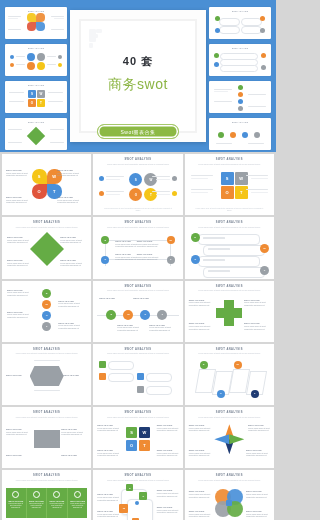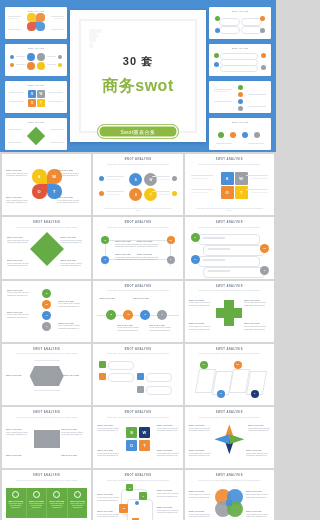--- a/index.html
+++ b/index.html
@@ -31,21 +31,21 @@
   .deco{position:absolute;left:8px;top:8px;width:16px;height:20px;opacity:.5;}
   .deco i{position:absolute;display:block;background:#eceff2;border-radius:1px;}
   .d1{left:0;top:0;width:7px;height:13px;}
   .d2{left:7px;top:0;width:6px;height:4px;}
   .d3{left:0;top:14px;width:4px;height:5px;border-radius:2px;}
   .d4{left:5.5px;top:5px;width:3.5px;height:3.5px;border-radius:50%;background:#f5f7f9;}
 
   .hero-t1{position:absolute;top:33px;left:0;right:0;text-align:center;
            font-size:11px;font-weight:bold;color:#2f3238;letter-spacing:1px;}
   .hero-t2{position:absolute;top:55px;left:0;right:0;text-align:center;
-           font-size:16px;font-weight:bold;color:#8cb544;letter-spacing:.5px;}
+           font-size:14px;font-weight:normal;color:#8cb544;letter-spacing:.5px;}
   .hero-t3{position:absolute;top:78px;left:0;right:0;text-align:center;
            font-size:10px;font-weight:bold;color:#2f3238;letter-spacing:.3px;}
   .hero-btn{position:absolute;top:103px;left:50%;transform:translateX(-50%);
             width:80px;height:13px;border-radius:7px;background:#8cb944;
             border:1px solid #a6c96a;box-shadow:inset 0 0 0 1.5px #fff;
             display:flex;align-items:center;justify-content:center;
             font-size:5px;color:#fff;letter-spacing:.5px;}
 
   
   .grid{position:absolute;left:0;top:152px;width:276px;height:368px;
@@ -134,21 +134,21 @@
     </div>
 
     <div class="hero-card">
       <div class="hero-inner">
         <div class="deco">
           <i class="d1"></i>
             <i class="d2"></i>
             <i class="d3"></i>
             <i class="d4"></i>
         </div>
-        <div class="hero-t1">30 套</div>
+        <div class="hero-t1">40 套</div>
         <div class="hero-t2">商务swot</div>
         <div class="hero-btn">Swot图表合集</div>
       </div>
     </div>
 
     <div class="col-side col-right">
 
       <div class="thumb thumb-s">
         <div class="th-title">SWOT ANALYSIS</div>
         <div class="pill" style="left:10px;top:11px;width:19px;height:6px;"></div>

